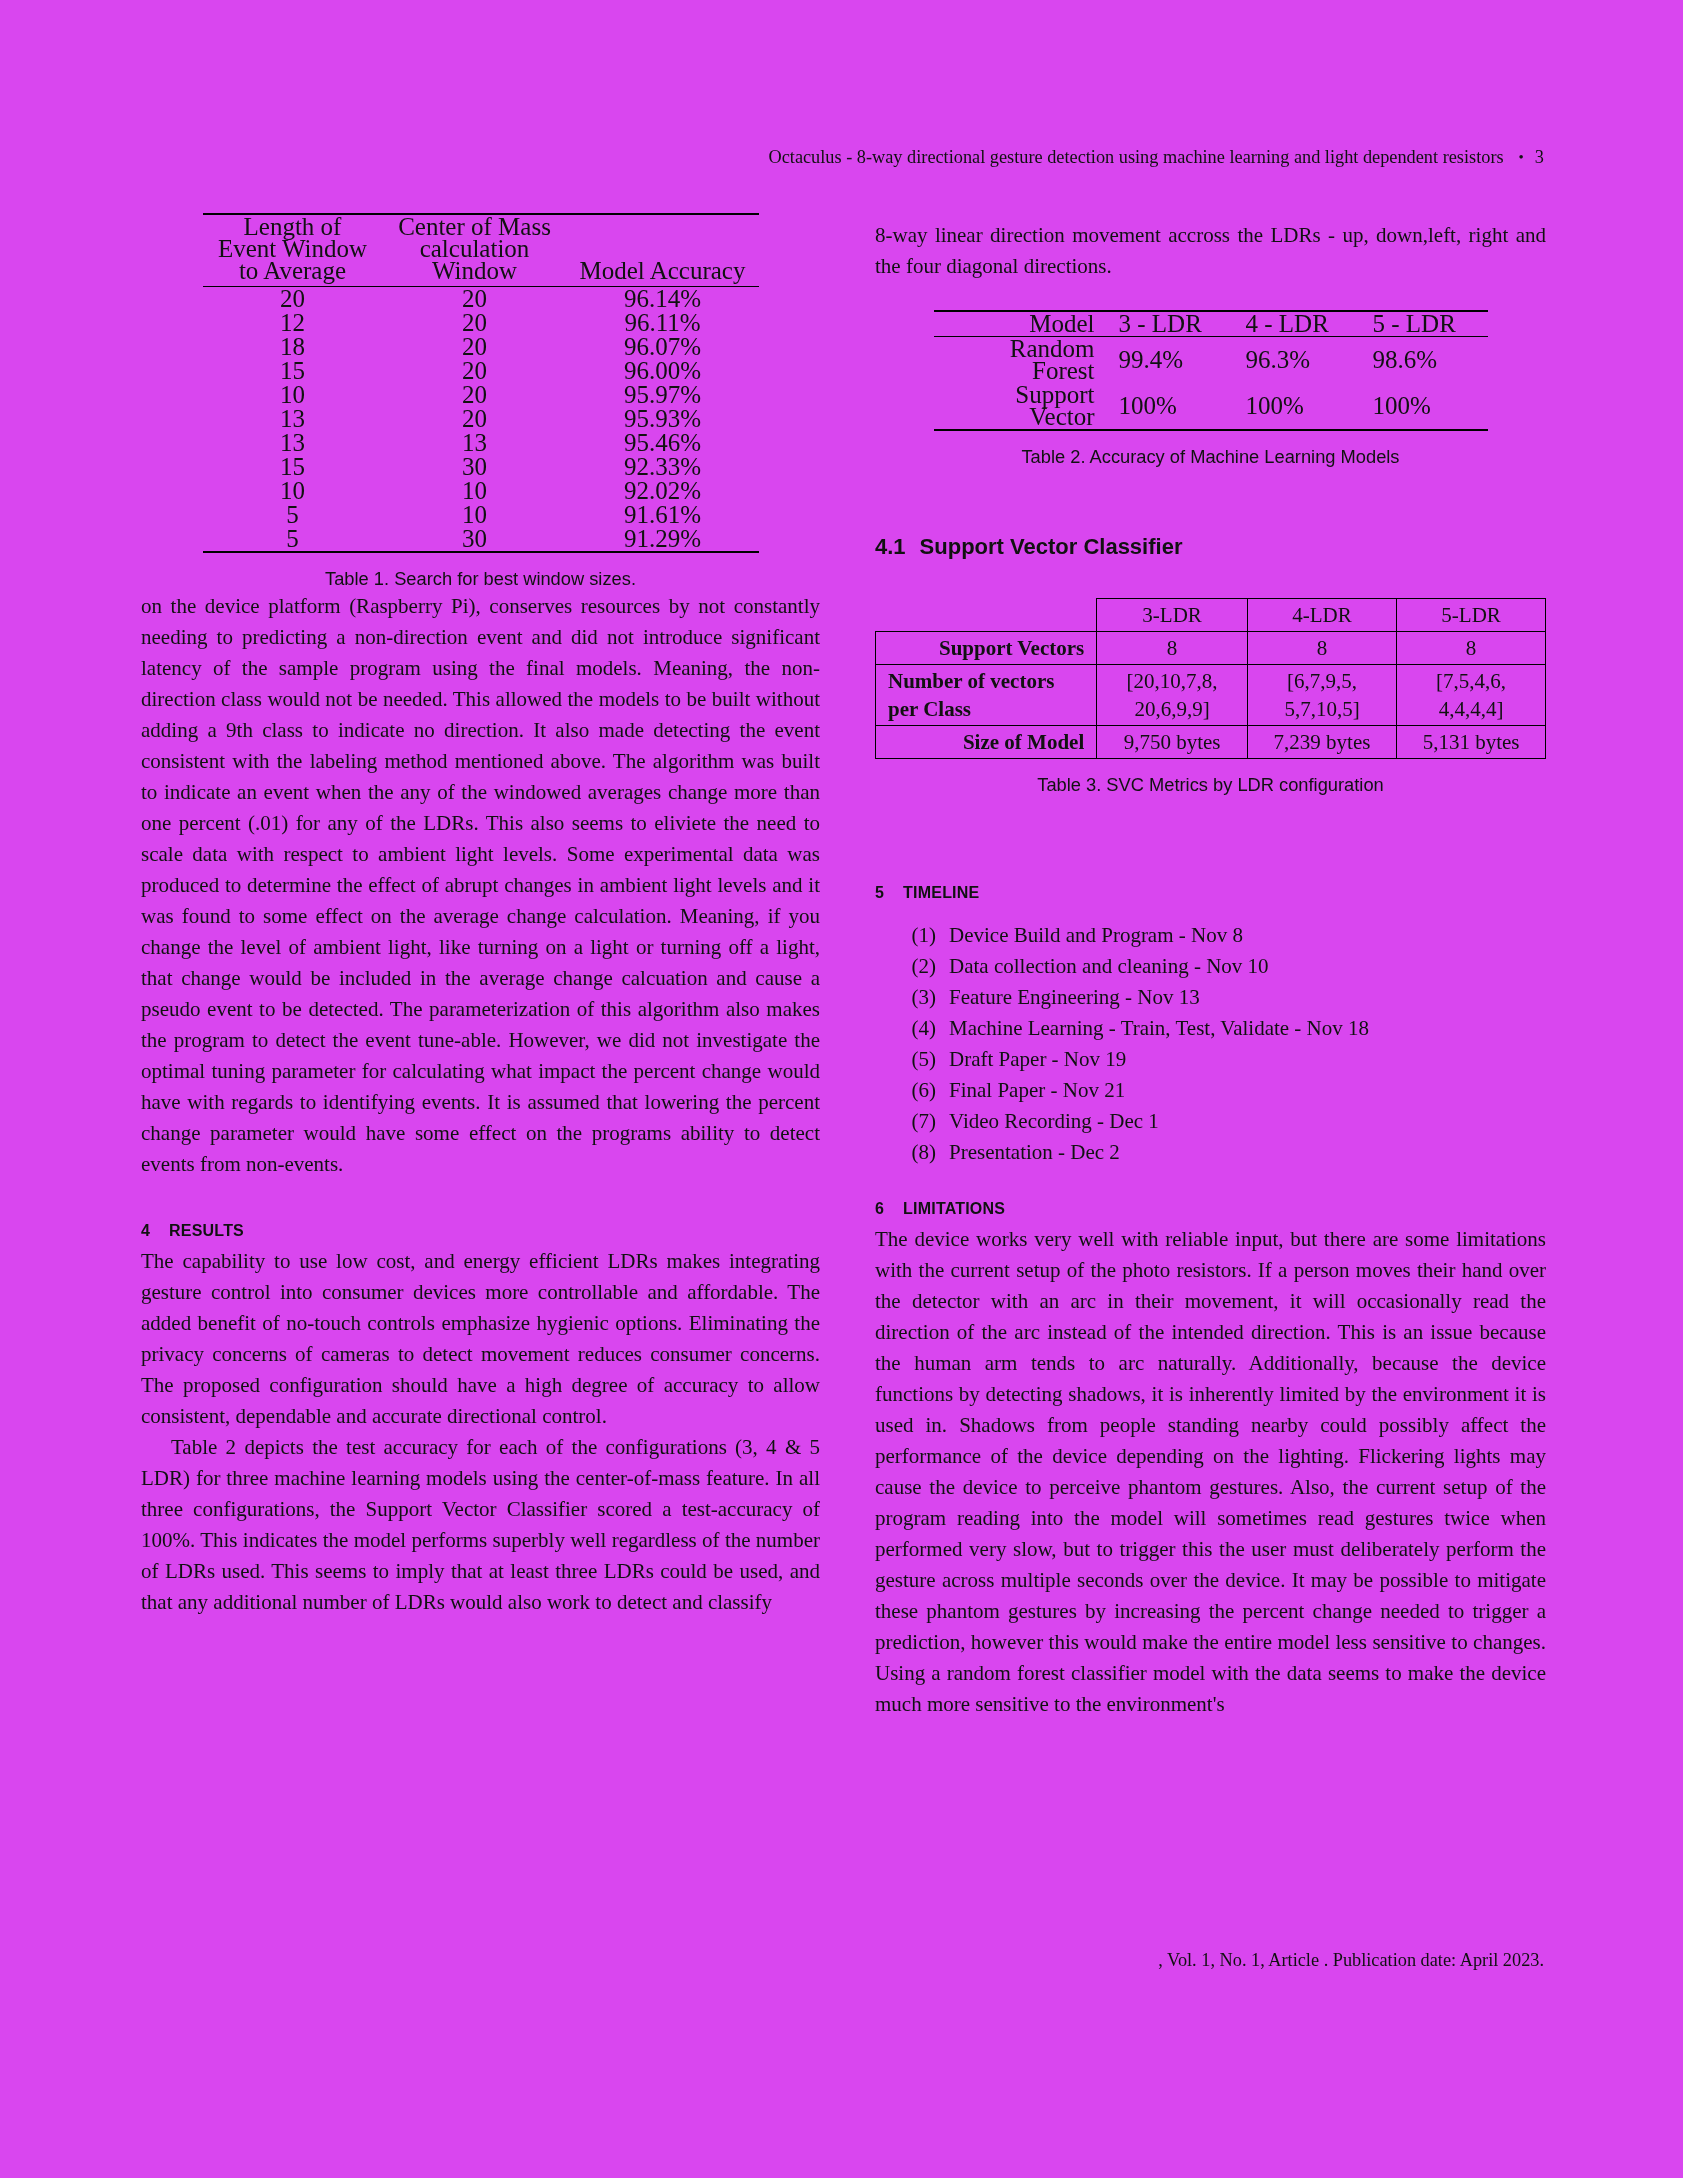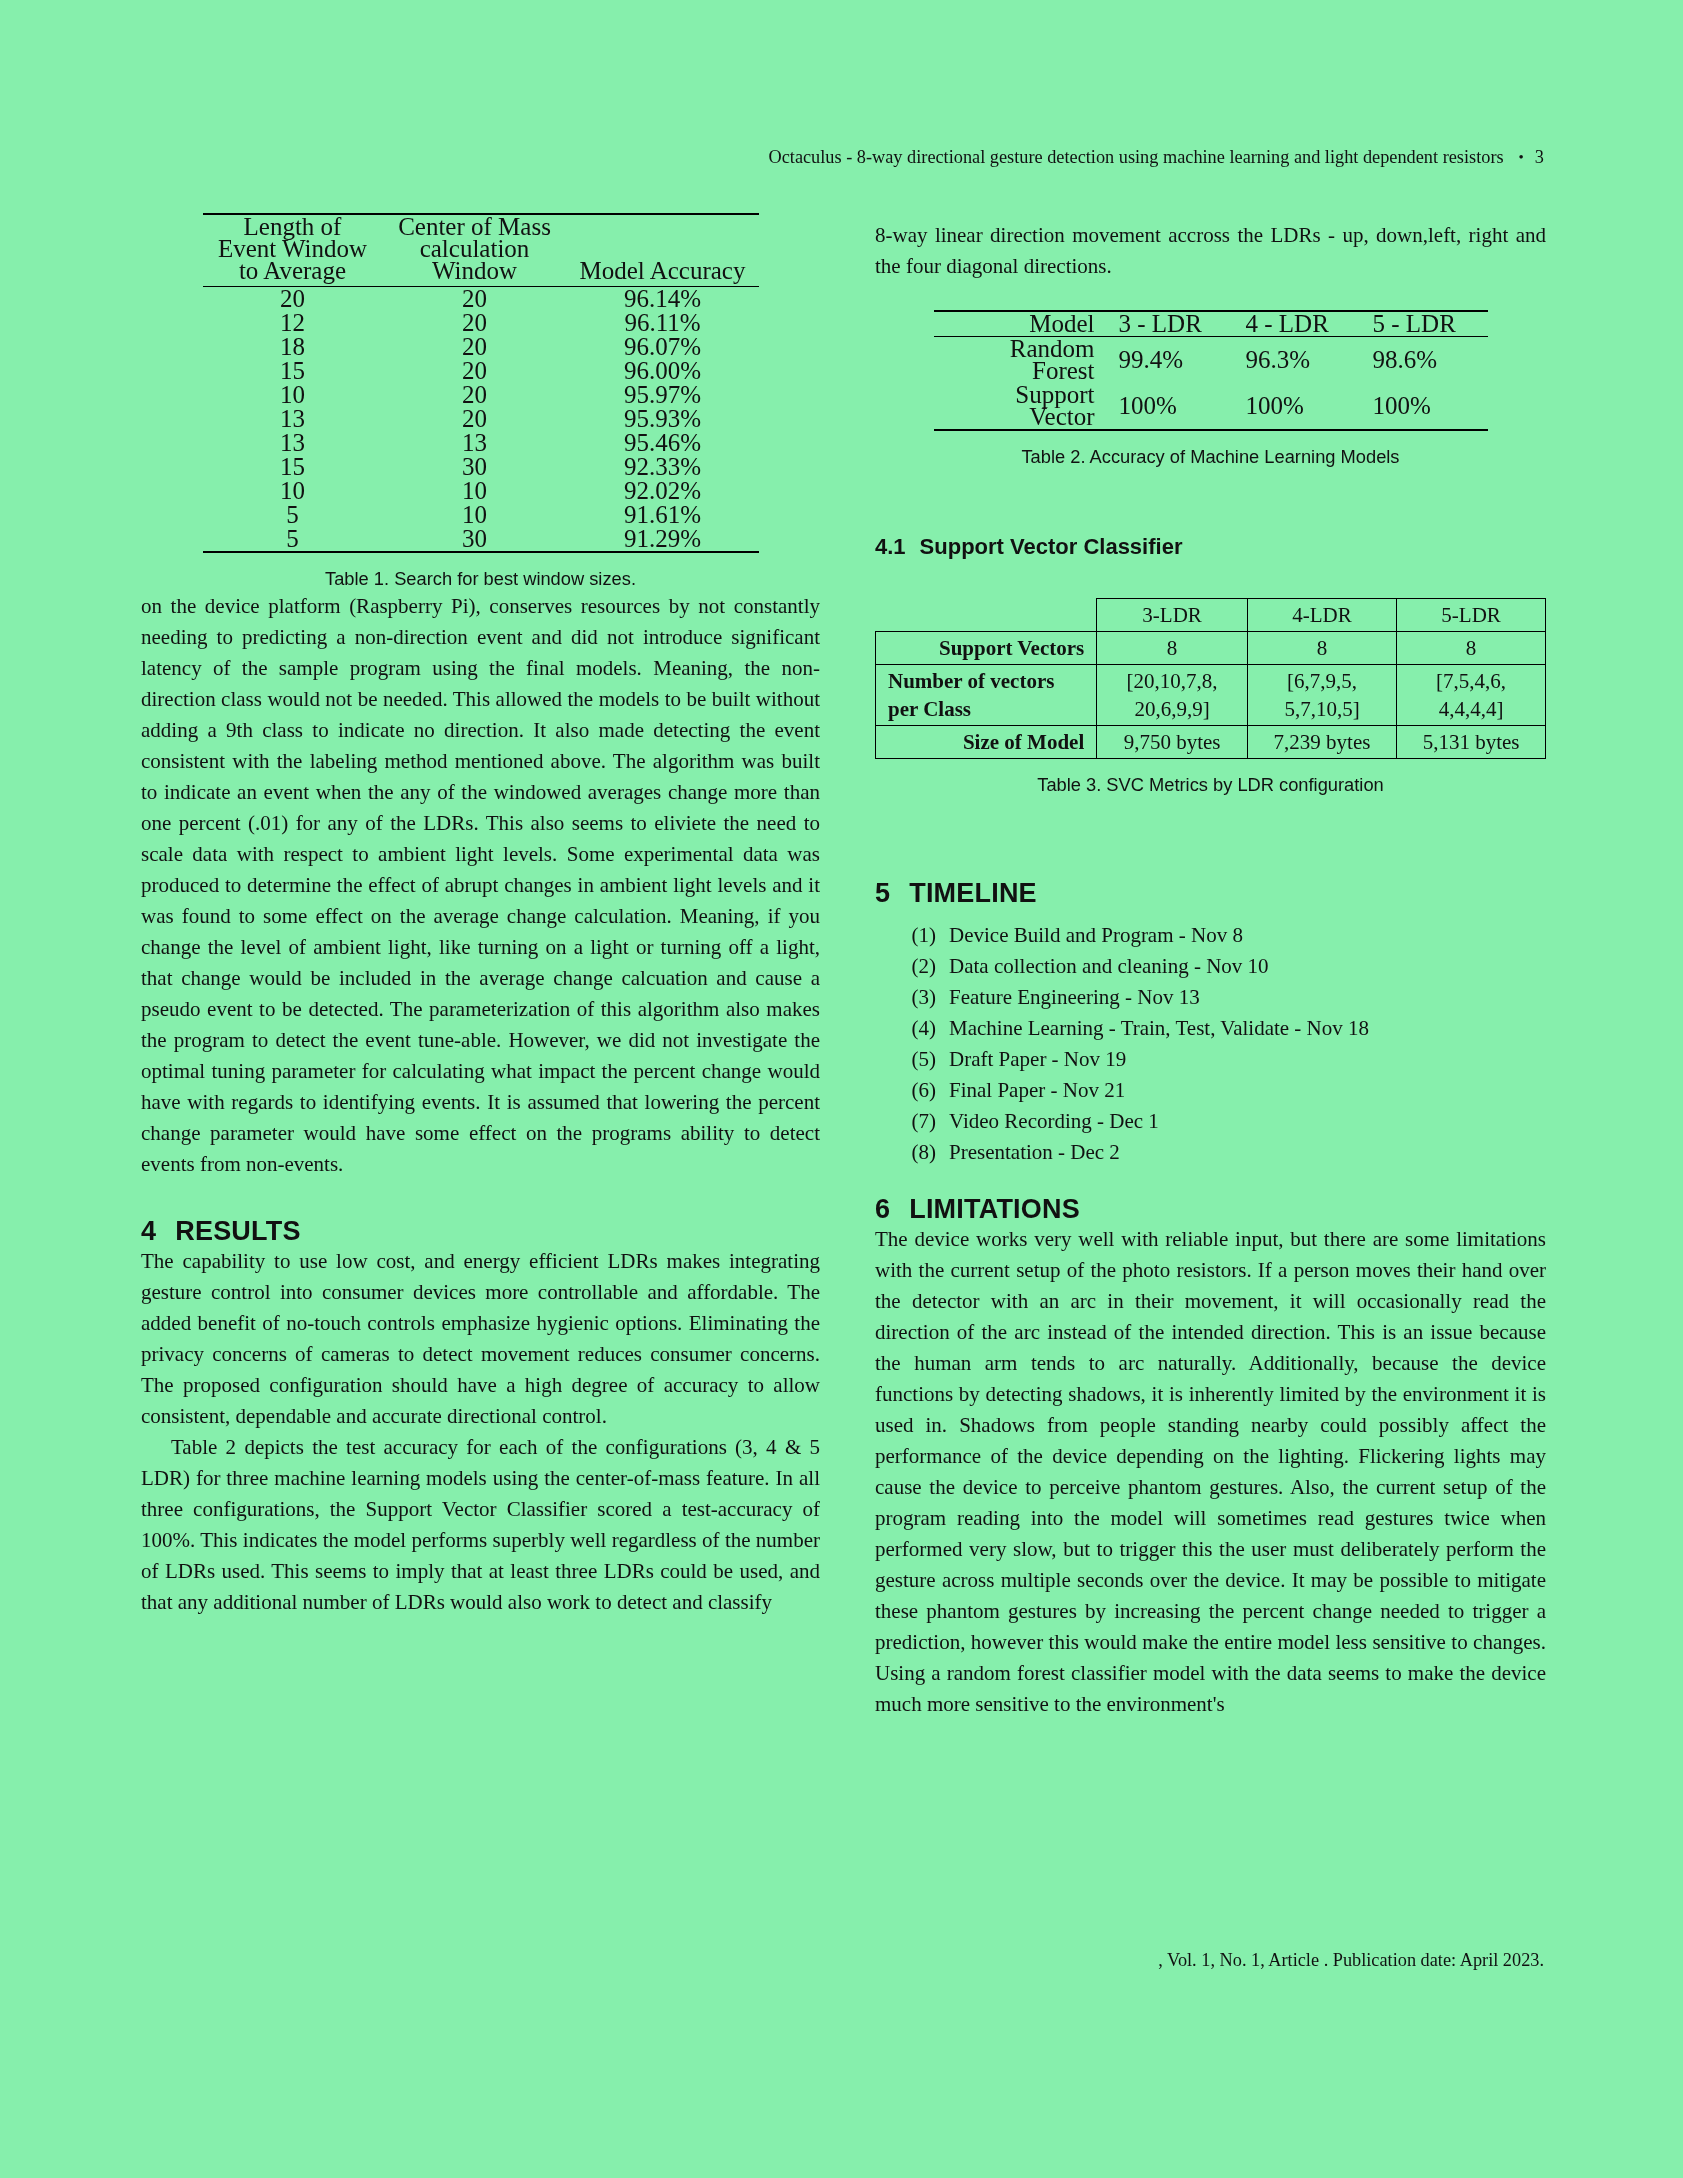--- a/index.html
+++ b/index.html
@@ -1,20 +1,20 @@
 <!DOCTYPE html>
 <html lang="en"><head>
 <meta charset="utf-8">
 <style>
   html, body { margin: 0; padding: 0; background: #ffffff; }
   .page {
     position: relative;
     width: 1683px;
     height: 2178px;
-    background: #86efac;
+    background: #d946ef;
     font-family: "Liberation Serif", serif;
     font-size: 21px;
     line-height: 31px;
     color: #111111;
     overflow: hidden;
   }
 
   
   .running-header {
     position: absolute;
@@ -45,21 +45,21 @@
   .after-table1 { margin-top: 89px; }
   .after-heading { margin-top: 12px; }
 
   
   .section, .subsection {
     font-family: "Liberation Sans", sans-serif;
     font-weight: 700;
     margin: 0;
     color: #111111;
   }
-  .section   { font-size: 27px; line-height: 30px; letter-spacing: 0.2px; }
+  .section   { font-size: 16px; line-height: 30px; letter-spacing: 0.2px; }
   .subsection{ font-size: 22px;   line-height: 30px; }
   .sec-num { margin-right: 19px; }
   .subsection .sec-num { margin-right: 14px; }
   .h-results     { margin-top: 36px; }
   .h-svc         { margin-top: 63px; }
   .h-timeline    { margin-top: 81px; }
   .h-limitations { margin-top: 26px; }
 
   
   .caption {

